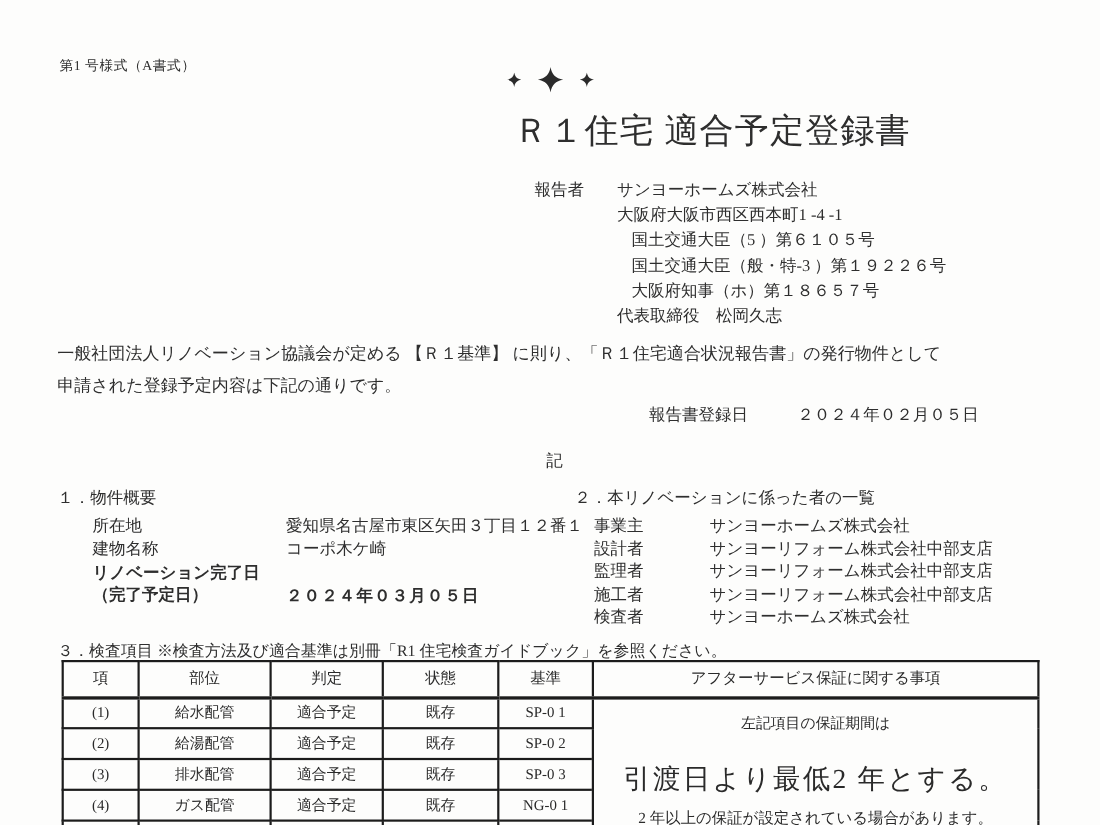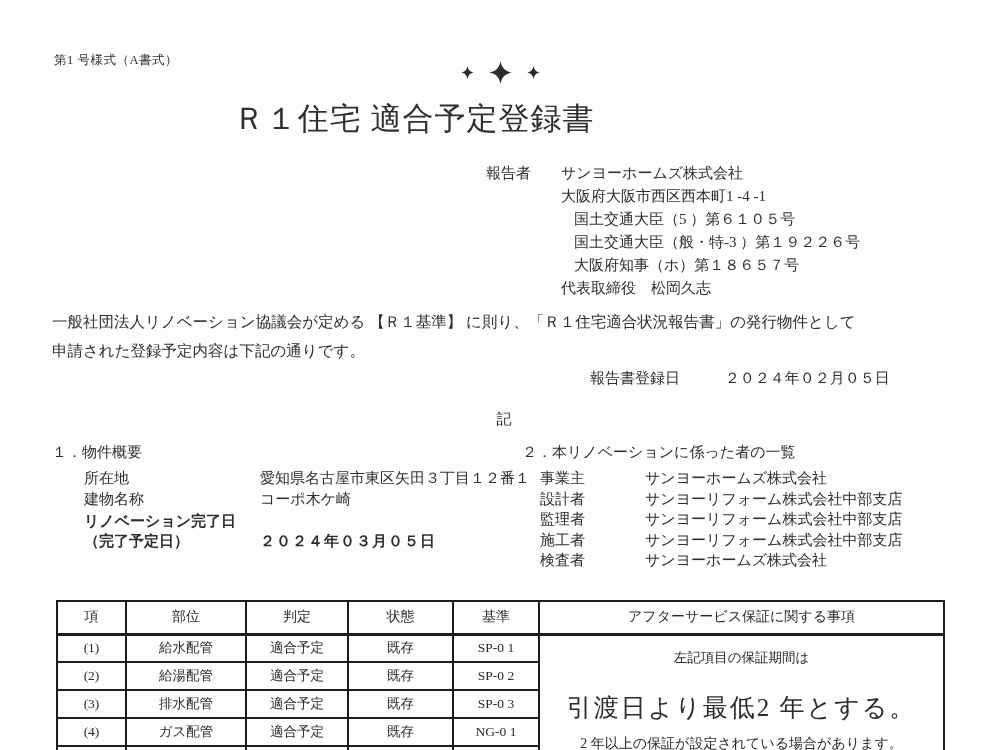--- a/index.html
+++ b/index.html
@@ -6,21 +6,21 @@
   html,body { background:#e8e8e8; }
   .page {
     position:relative; width:1000px; height:750px;
     background:#fdfdfc; overflow:hidden;
     font-family:"Liberation Serif","DejaVu Serif",serif;
     color:#2e2e2e;
   }
   .form-code { position:absolute; left:54px; top:52px; font-size:12.5px; letter-spacing:0.5px; }
   .stars { position:absolute; left:0; top:61px; width:1000px; display:flex; justify-content:center; align-items:center; gap:15px; }
   .star  { display:block; }
-  .title { position:absolute; left:0; top:98px; width:828px; text-align:center; font-size:31px; font-weight:normal; letter-spacing:1px;font-family:Liberation Serif, serif; }
+  .title { position:absolute; left:0; top:98px; width:828px; text-align:right; font-size:31px; font-weight:normal; letter-spacing:1px;font-family:Liberation Serif, serif; }
 
   .reporter { position:absolute; left:486px; top:162px; font-size:15px; line-height:23px; display:flex; }
   .rep-label { margin-right:30px; white-space:nowrap; }
   .rep-lines div { white-space:nowrap; }
   .rep-indent { padding-left:13px; }
 
   .intro { position:absolute; left:52px; top:308px; width:915px; font-size:15.5px; line-height:28.5px; }
 
   .registration { position:absolute; left:590px; top:366px; font-size:15px; line-height:25px; }
   .reg-row span.reg-label { display:inline-block; width:131px; }
@@ -138,20 +138,21 @@
     <div class="frow">
       <span class="flabel">施工者</span>
       <span>サンヨーリフォーム株式会社中部支店</span>
     </div>
     <div class="frow">
       <span class="flabel">検査者</span>
       <span>サンヨーホームズ株式会社</span>
     </div>
   </div>
 
+  <div class="sec-heading h-inspection">３．検査項目 ※検査方法及び適合基準は別冊「R1 住宅検査ガイドブック」を参照ください。</div>
 
   <table class="inspect-table">
     <colgroup>
       <col style="width:69px">
         <col style="width:120px">
         <col style="width:102px">
       <col style="width:105px">
         <col style="width:86px">
         <col style="width:405px">
     </colgroup>

